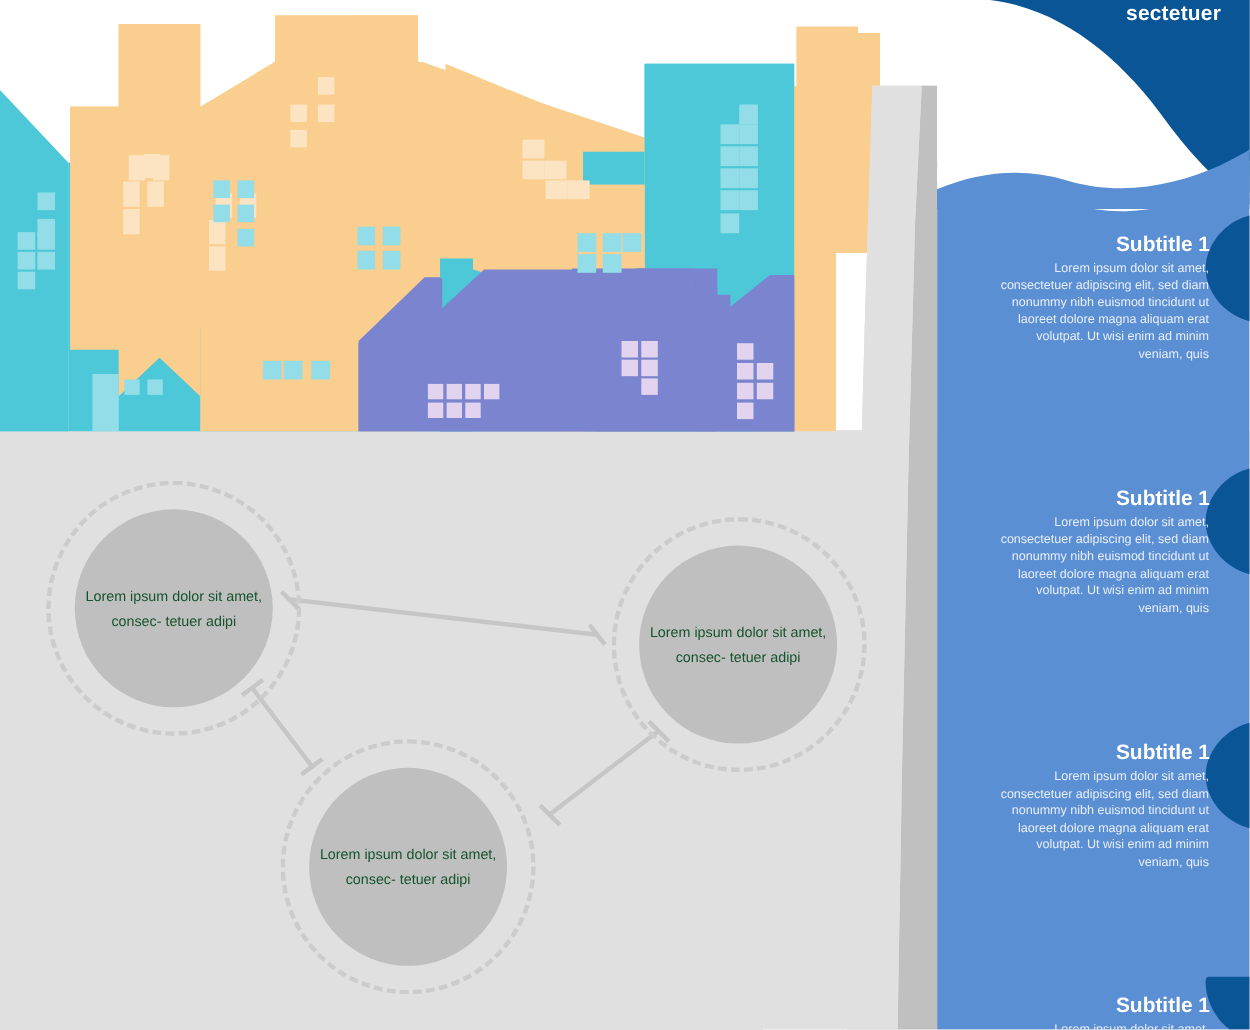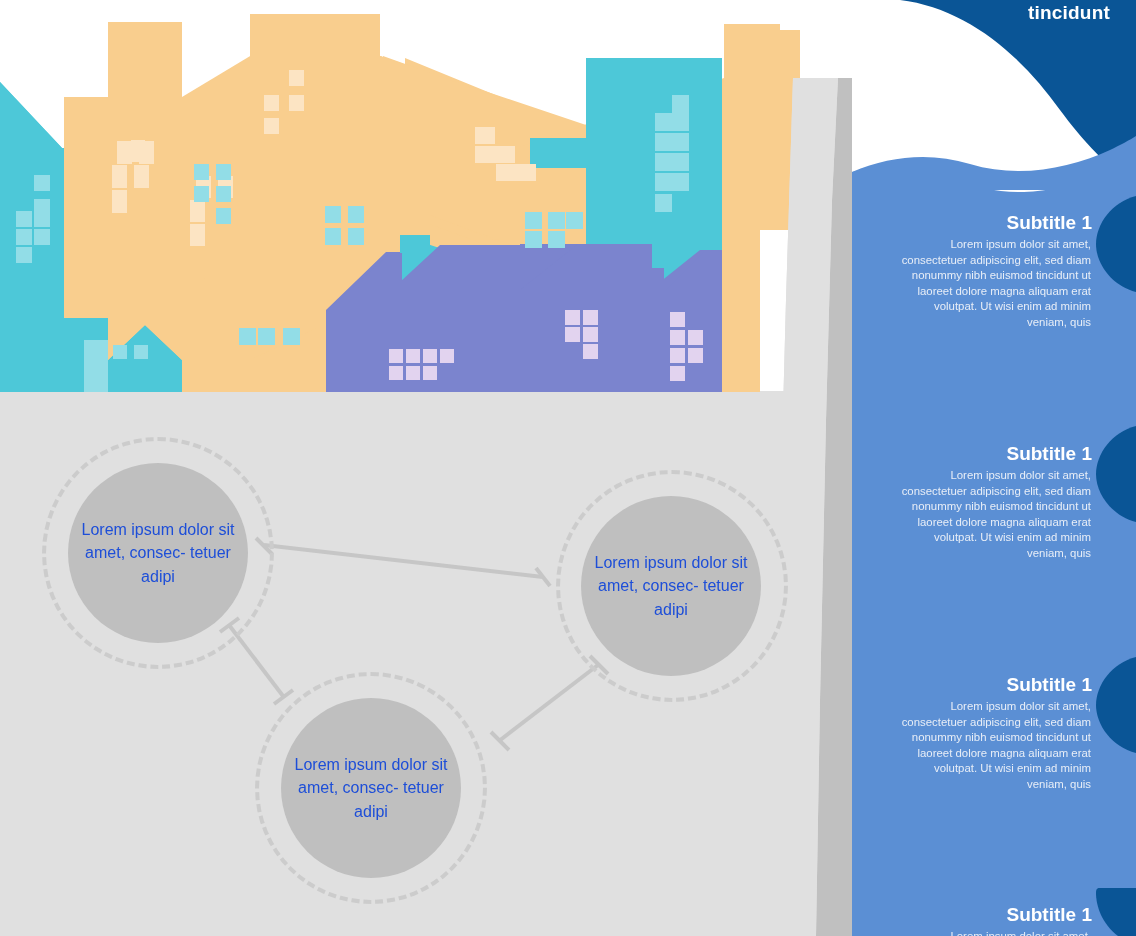--- a/index.html
+++ b/index.html
@@ -9,21 +9,21 @@
     font-family:"Liberation Sans", sans-serif;
     overflow:hidden;
     position:relative;
   }
   #stage{position:absolute;left:0;top:0;width:1136px;height:936px;overflow:hidden;}
   #stage svg{position:absolute;left:0;top:0;}
 
   
   .panel-block{
     position:absolute;
-    right:44px;
+    right:36px;
     width:200px;
     text-align:right;
     color:#ffffff;
   }
   .panel-block .sub-title{
     font-size:19px;
     font-weight:bold;
     line-height:22px;
     color:#ffffff;
     margin:0 0 3px 0;
@@ -49,22 +49,22 @@
 
   
   .node{
     position:absolute;
     border-radius:50%;
     background:#bfbfbf;
     display:flex;
     align-items:center;
     justify-content:flex-end;
     text-align:center;
-    color:#1d4ed8;
-    font-size:16px;
+    color:#14532d;
+    font-size:13px;
     line-height:23.5px;
   }
   .node-ring{
     position:absolute;
     border-radius:50%;
     border:4px dashed #cccccc;
     box-sizing:border-box;
   }
   .node span{display:block;padding:0 6px;}
 </style>
@@ -286,21 +286,21 @@
       <line x1="220" y1="632" x2="239" y2="618"></line>
       <line x1="274" y1="704" x2="293" y2="690"></line>
 
       <line x1="598" y1="665" x2="499" y2="741"></line>
       <line x1="590" y1="656" x2="608" y2="674"></line>
       <line x1="491" y1="732" x2="509" y2="750"></line>
     </g>
 
   </svg>
 
-  <div id="header-title">tincidunt</div>
+  <div id="header-title">sectetuer</div>
 
   <div class="node-ring" style="left:42px;top:437px;width:232px;height:232px;"></div>
   <div class="node" style="left:68px;top:463px;width:180px;height:180px;">
     <span>Lorem ipsum dolor sit amet, consec- tetuer adipi</span>
   </div>
 
   <div class="node-ring" style="left:556px;top:470px;width:232px;height:232px;"></div>
   <div class="node" style="left:581px;top:496px;width:180px;height:180px;">
     <span>Lorem ipsum dolor sit amet, consec- tetuer adipi</span>
   </div>

